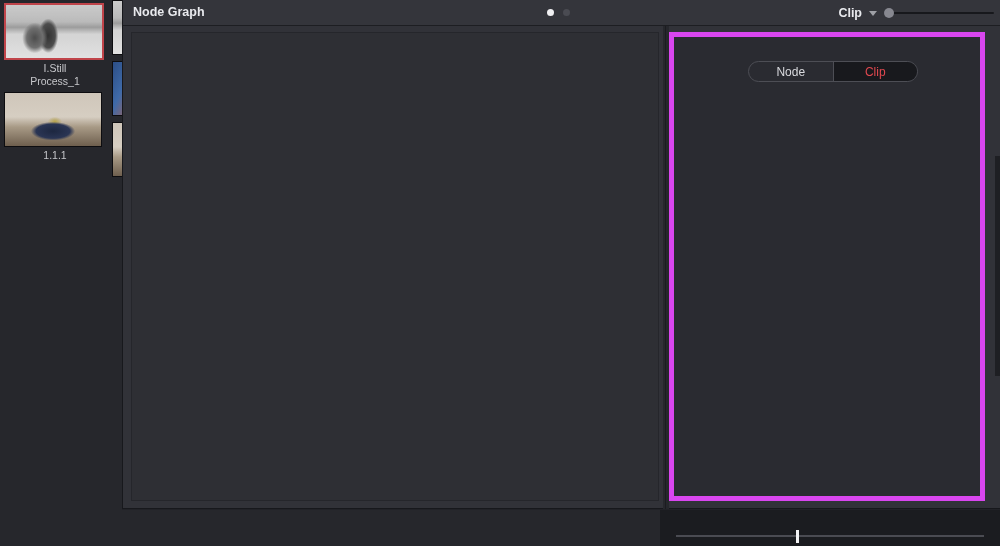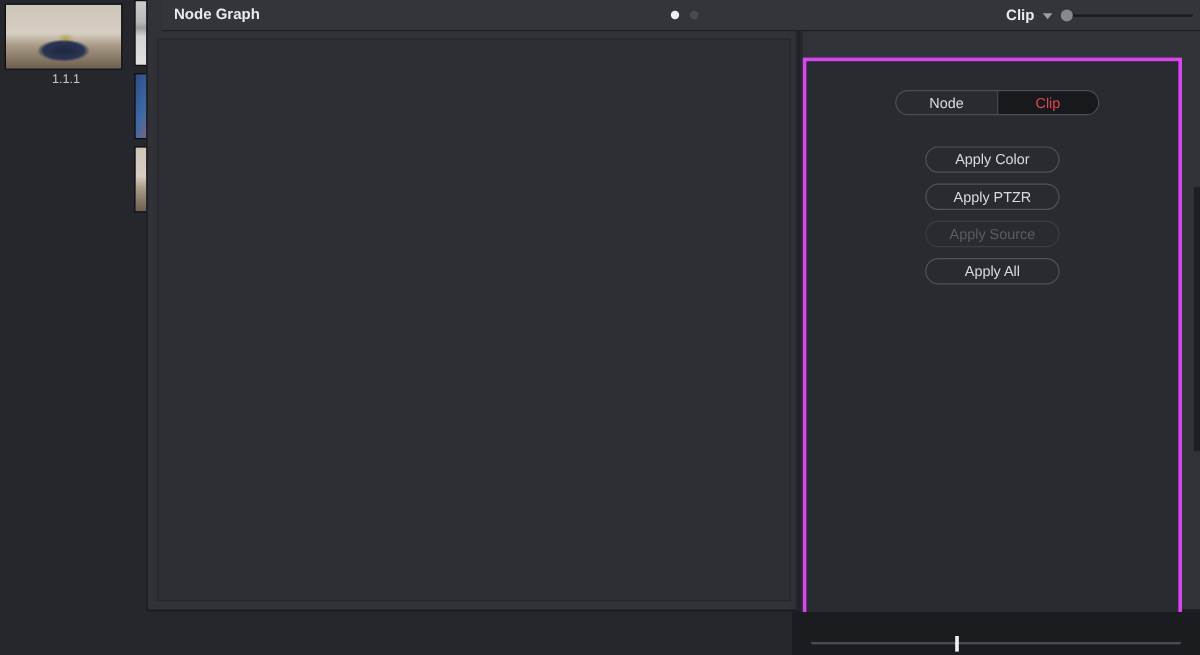--- a/index.html
+++ b/index.html
@@ -78,21 +78,20 @@
     width: 878px; height: 509px;
     background: #313238;
     border-left: 1px solid #17181c;
     border-bottom: 1px solid #17181c;
   }
   .titlebar {
     position: relative;
     height: 26px;
     background: #34353b;
     border-bottom: 1px solid #1d1e22;
-    margin-left: 12px;
   }
   .title-text {
     position: absolute; left: 10px; top: 5px;
     font-size: 12.5px; font-weight: bold; color: #e9eaee;
   }
   .dots {
     position: absolute; left: 424px; top: 9px;
     display: flex; gap: 9px; align-items: center;
   }
   .dot { width: 7px; height: 7px; border-radius: 50%; }
@@ -134,24 +133,24 @@
     position: absolute; left: 540px; top: 0;
     width: 6px; height: 483px;
     background: #26272c;
   }
   .vdivider::after {
     content: ""; position: absolute; left: 2px; top: 0;
     width: 1px; height: 483px; background: #1b1c20;
   }
 
   .right-pane {
-    position: absolute; left: 546px; top: 22px;
+    position: absolute; left: 546px; top: 6px;
     width: 316px; height: 469px;
     background: #2a2b31;
-    border: 3px solid #d946ef;
+    border: 5px solid #d946ef;
   }
 
   
   .seg {
     position: absolute; left: 74px; top: 24px;
     width: 170px; height: 21px;
     border: 1px solid #4d4e55;
     border-radius: 11px;
     display: flex; overflow: hidden;
   }
@@ -217,20 +216,27 @@
 </style>
 </head>
 <body>
 
 <div class="app">
 
   <div class="sidebar">
 
     <div class="thumb-col col-a">
 
+      <div class="thumb-item selected">
+        <div class="thumb-frame">
+          <div class="img-wedding"></div>
+        </div>
+        <div class="thumb-label">I.Still
+Process_1</div>
+      </div>
 
 
       <div class="thumb-item">
         <div class="thumb-frame">
           <div class="img-room"></div>
         </div>
         <div class="thumb-label">1.1.1</div>
       </div>
 
     </div>
@@ -284,26 +290,20 @@
 
       <div class="vdivider"></div>
 
       <div class="right-pane">
 
         <div class="seg">
           <div class="seg-btn first">Node</div>
           <div class="seg-btn active">Clip</div>
         </div>
 
-        <div class="btns">
-          <button class="pill">Apply Color</button>
-          <button class="pill">Apply PTZR</button>
-          <button class="pill disabled" disabled="">Apply Source</button>
-          <button class="pill">Apply All</button>
-        </div>
 
 
       </div>
 
       <div class="scrollbar-v"></div>
 
     </div>
   </div>
 
   <div class="gap-strip"></div>

